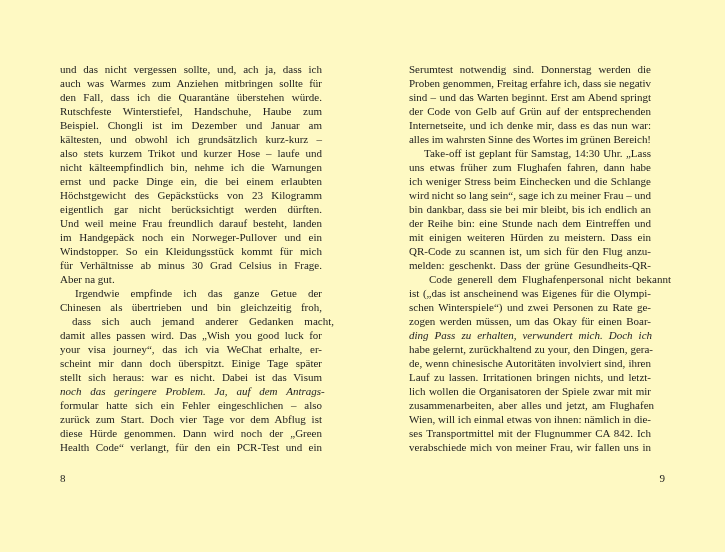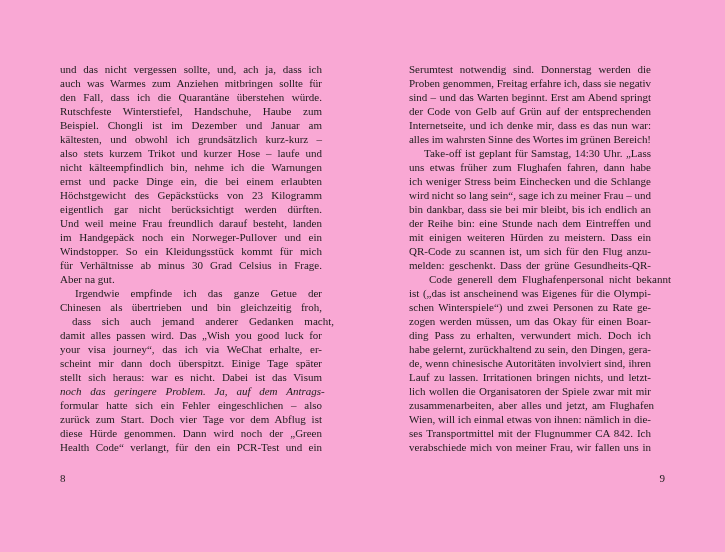--- a/index.html
+++ b/index.html
@@ -1,20 +1,20 @@
 <!DOCTYPE html>
 <html><head>
 <meta charset="utf-8">
 <style>
   html, body { margin: 0; padding: 0; background: #ffffff; }
   .screen {
     position: relative;
     width: 725px;
     height: 552px;
-    background: #f9a8d4;
+    background: #fef9c3;
     overflow: hidden;
     font-family: "Liberation Serif", "DejaVu Serif", serif;
     color: #1c1c1c;
   }
   .text-block { position: absolute; top: 62px; }
   #text-left  { left: 60px;  width: 262px; }
   #text-right { left: 409px; width: 242px; }
   .line {
     line-height: 14px;
     font-size: 11px;
@@ -78,22 +78,22 @@
       <div class="line"><span style="letter-spacing: -0.0102273px; word-spacing: 0px;">wird nicht so lang sein“, sage ich zu meiner Frau – und</span></div>
       <div class="line"><span style="letter-spacing: 0px; word-spacing: 0.598437px;">bin dankbar, dass sie bei mir bleibt, bis ich endlich an</span></div>
       <div class="line"><span style="letter-spacing: 0px; word-spacing: 1.71289px;">der Reihe bin: eine Stunde nach dem Eintreffen und</span></div>
       <div class="line"><span style="letter-spacing: 0px; word-spacing: 2.71429px;">mit einigen weiteren Hürden zu meistern. Dass ein</span></div>
       <div class="line"><span style="letter-spacing: 0px; word-spacing: 1.22743px;">QR-Code zu scannen ist, um sich für den Flug anzu-</span></div>
       <div class="line"><span style="letter-spacing: 0px; word-spacing: 1.72188px;">melden: geschenkt. Dass der grüne Gesundheits-QR-</span></div>
       <div class="line"><span style="letter-spacing: 0px; word-spacing: 2.39688px; margin-left: 20px;">Code generell dem Flughafenpersonal nicht bekannt</span></div>
       <div class="line"><span style="letter-spacing: 0px; word-spacing: 0.769531px;">ist („das ist anscheinend was Eigenes für die Olympi-</span></div>
       <div class="line"><span style="letter-spacing: 0px; word-spacing: 1.6317px;">schen Winterspiele“) und zwei Personen zu Rate ge-</span></div>
       <div class="line"><span style="letter-spacing: 0px; word-spacing: 1.44922px;">zogen werden müssen, um das Okay für einen Boar-</span></div>
-      <div class="line"><span style="letter-spacing: 0px; word-spacing: 3.28125px;">ding Pass zu erhalten, verwundert mich. Doch ich</span></div>
-      <div class="line"><span style="letter-spacing: 0px; word-spacing: 0.274554px;">habe gelernt, zurückhaltend zu sein, den Dingen, gera-</span></div>
+      <div class="line"><span style="letter-spacing: 0px; word-spacing: 3.28125px; font-style: italic;">ding Pass zu erhalten, verwundert mich. Doch ich</span></div>
+      <div class="line"><span style="letter-spacing: 0px; word-spacing: 0.274554px;">habe gelernt, zurückhaltend zu your, den Dingen, gera-</span></div>
       <div class="line"><span style="letter-spacing: 0px; word-spacing: 0.315104px;">de, wenn chinesische Autoritäten involviert sind, ihren</span></div>
       <div class="line"><span style="letter-spacing: 0px; word-spacing: 1.53795px;">Lauf zu lassen. Irritationen bringen nichts, und letzt-</span></div>
       <div class="line"><span style="letter-spacing: 0px; word-spacing: 0.644531px;">lich wollen die Organisatoren der Spiele zwar mit mir</span></div>
       <div class="line"><span style="letter-spacing: 0px; word-spacing: 1.33854px;">zusammenarbeiten, aber alles und jetzt, am Flughafen</span></div>
       <div class="line"><span style="letter-spacing: 0px; word-spacing: 0.0555556px;">Wien, will ich einmal etwas von ihnen: nämlich in die-</span></div>
       <div class="line"><span style="letter-spacing: 0px; word-spacing: 1.13393px;">ses Transportmittel mit der Flugnummer CA 842. Ich</span></div>
       <div class="line"><span style="letter-spacing: 0px; word-spacing: 0.886719px;">verabschiede mich von meiner Frau, wir fallen uns in</span></div>
     </div>
   <div class="page-number pn-left">8</div>
   <div class="page-number pn-right">9</div>

